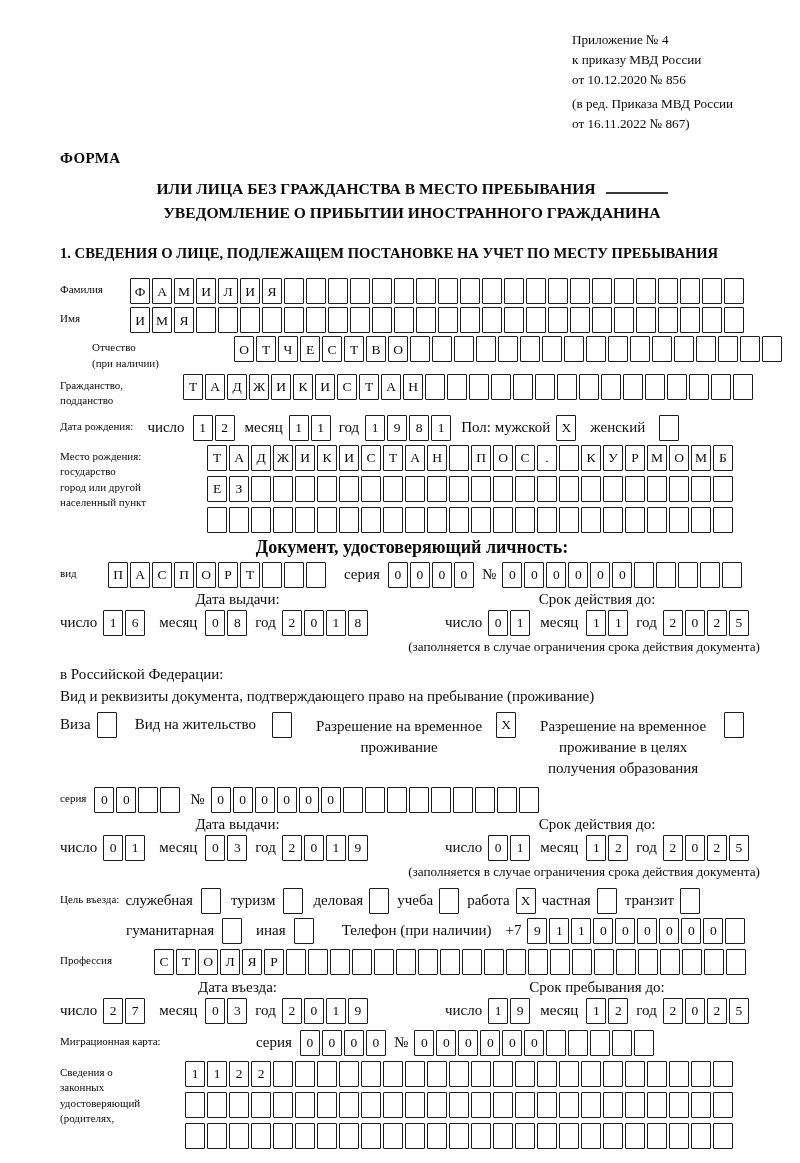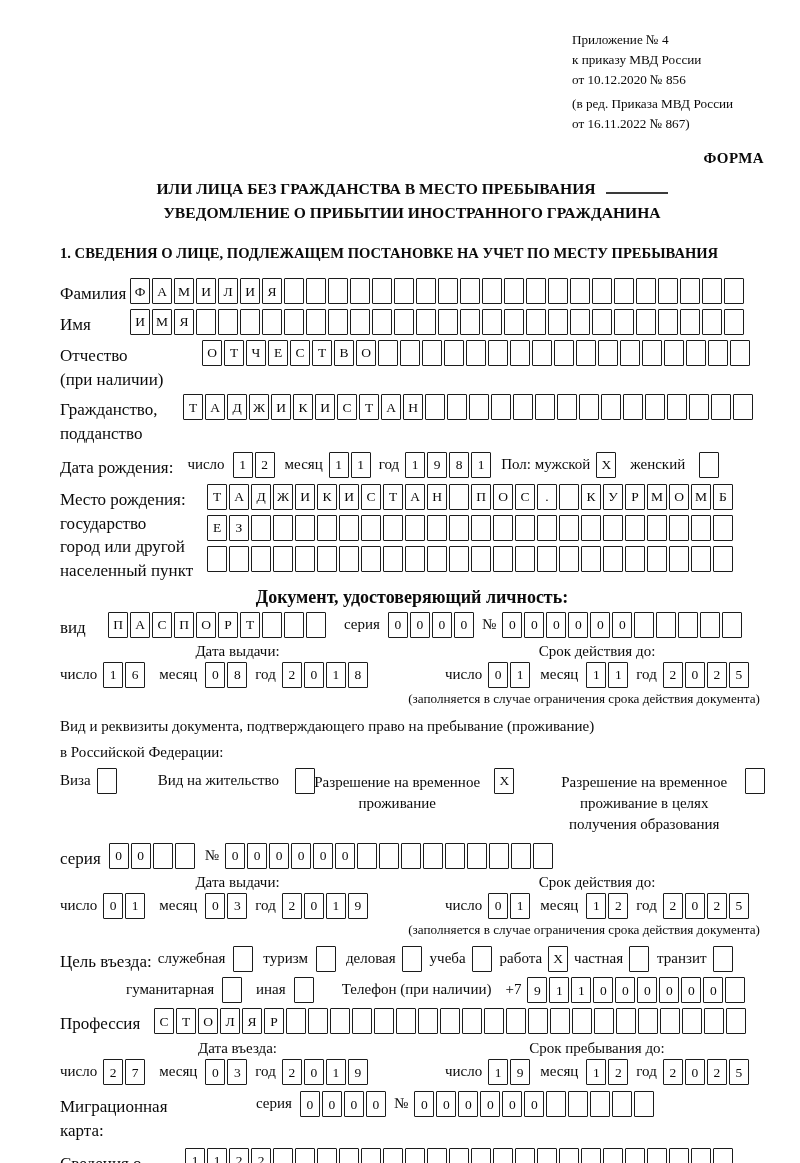--- a/index.html
+++ b/index.html
@@ -4,48 +4,48 @@
 <style>
   html,body{margin:0;padding:0;background:#fff;}
   .page{
     width:800px;height:1163px;box-sizing:border-box;
     padding:30px 36px 0 60px;overflow:hidden;position:relative;
     font-family:"Liberation Serif","DejaVu Serif",serif;color:#0a0a0a;background:#fff;
   }
   
   .appendix{margin-left:auto;width:192px;font-size:13.2px;line-height:1.5;}
   .appendix .grp2{margin-top:5px;}
-  .forma{text-align:right;font-weight:bold;font-size:15px;margin-top:16px;letter-spacing:.4px;}
+  .forma{font-weight:bold;font-size:15px;margin-top:16px;letter-spacing:.4px;}
   .title{text-align:center;font-weight:bold;font-size:15.6px;line-height:1.55;margin-top:10px;}
   .blankline{display:inline-block;width:62px;border-bottom:2px solid #3a3a3a;height:14px;margin-left:10px;}
   .sec{font-weight:bold;font-size:14.6px;margin-top:20px;margin-bottom:16px;}
   
   .frow{display:flex;align-items:flex-start;margin-bottom:3px;}
-  .flabel{font-size:17px;padding-top:4px;flex:none;line-height:1.4;}
-  .w70{width:70px;}.w125{width:125px;}.w142{width:142px;}.w123{width:123px;}.w147{width:147px;}.w150{width:150px;}.w94{width:94px;}
+  .flabel{font-size:11px;padding-top:4px;flex:none;line-height:1.4;}
+  .w70{width:70px;}.w125{width:125px;}.w142{width:142px;margin-left:32px;}.w123{width:123px;}.w147{width:147px;}.w150{width:150px;}.w94{width:94px;}
   .cells{display:flex;gap:2px;flex:none;}
   .cell{
     box-sizing:border-box;flex:none;width:20px;height:26px;
     border:1.6px solid #1c1c1c;border-radius:1px;background:#fff;
     display:flex;align-items:center;justify-content:center;
     font-size:13.5px;line-height:1;
   }
   .cellstack{display:flex;flex-direction:column;gap:5px;}
   .sub{font-size:15px;padding-top:4px;flex:none;}
   .ml6{margin-left:6px;}.ml8{margin-left:8px;}.ml10{margin-left:10px;}.ml14{margin-left:14px;}.ml18{margin-left:18px;}
   .mr6{margin-right:6px;}.mr8{margin-right:8px;}
   .docheading{text-align:center;font-weight:bold;font-size:18px;margin:4px 0 4px 0;}
   .pairhead{display:flex;font-size:15px;margin:2px 0 2px 0;}
   .pairhead .lefth{width:355px;text-align:center;}
   .pairhead .righth{width:320px;text-align:center;margin-left:22px;}
   .dategrp{display:flex;align-items:flex-start;flex:none;}
   .leftgrp{width:355px;}
   .note{font-size:13.2px;text-align:right;margin:1px 4px 8px 0;}
   .plain{font-size:15px;line-height:1.5;}
-  .permitrow{display:flex;align-items:flex-start;margin:4px 0 8px 0;gap:23px;}
+  .permitrow{display:flex;align-items:flex-start;margin:4px 0 8px 0;}
   .permit2{text-align:center;font-size:15px;line-height:1.4;padding-top:4px;flex:none;}
   .pw170{width:178px;}.pw186{width:186px;}
   .pitem{display:flex;align-items:flex-start;}
 </style>
 </head>
 <body>
 
 <div class="page">
 
   <div class="appendix">
@@ -400,22 +400,22 @@
           <span class="cell">2</span>
           <span class="cell">0</span>
           <span class="cell">2</span>
           <span class="cell">5</span>
         </span>
     </span>
   </div>
 
   <div class="note">(заполняется в случае ограничения срока действия документа)</div>
 
+  <div class="plain" style="margin-top:4px;">в Российской Федерации:</div>
   <div class="plain">Вид и реквизиты документа, подтверждающего право на пребывание (проживание)</div>
-  <div class="plain" style="margin-top:4px;">в Российской Федерации:</div>
 
   <div class="permitrow">
     <span class="pitem">
       <span class="sub mr6">Виза</span>
       <span class="cell"></span>
     </span>
     <span class="pitem ml18">
       <span class="sub mr8">Вид на жительство</span>
       <span class="cell ml8"></span>
     </span>

